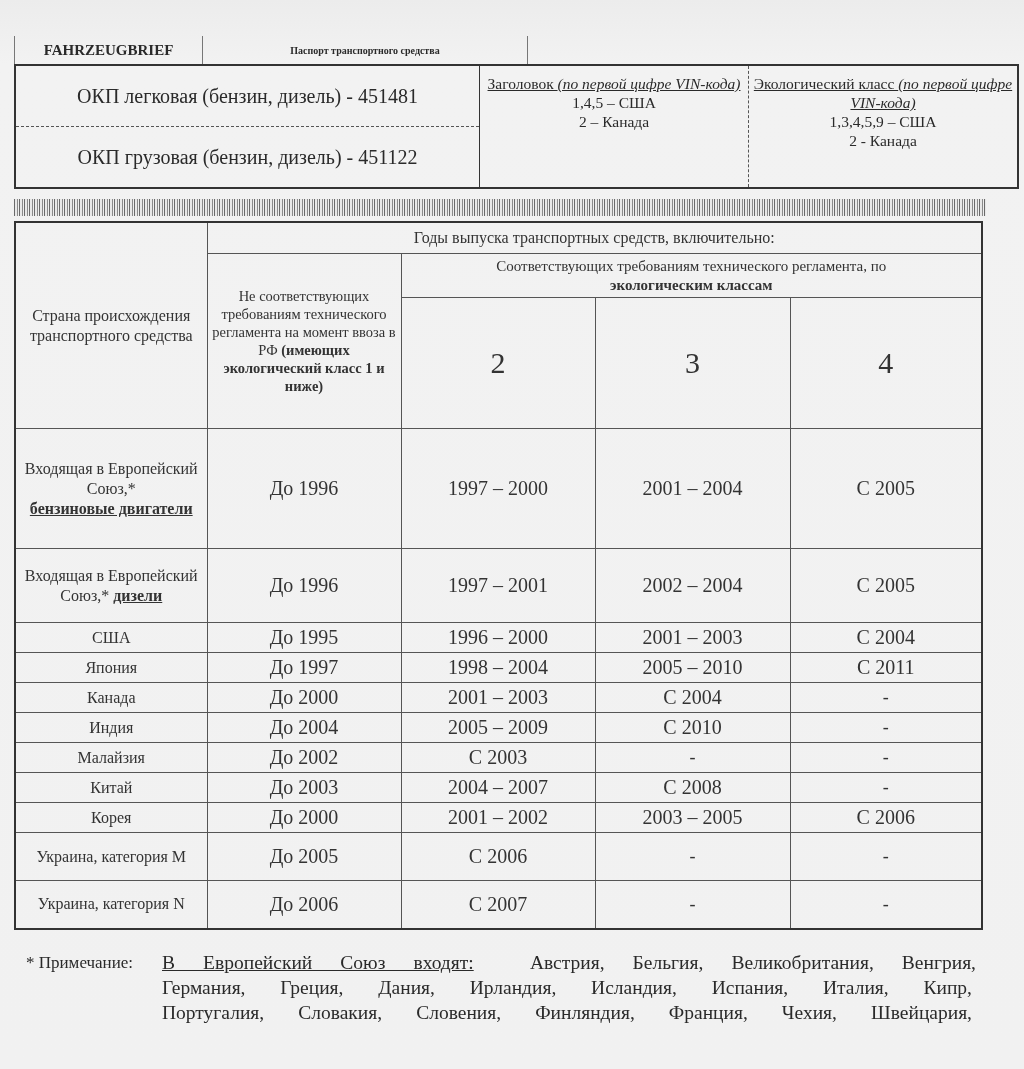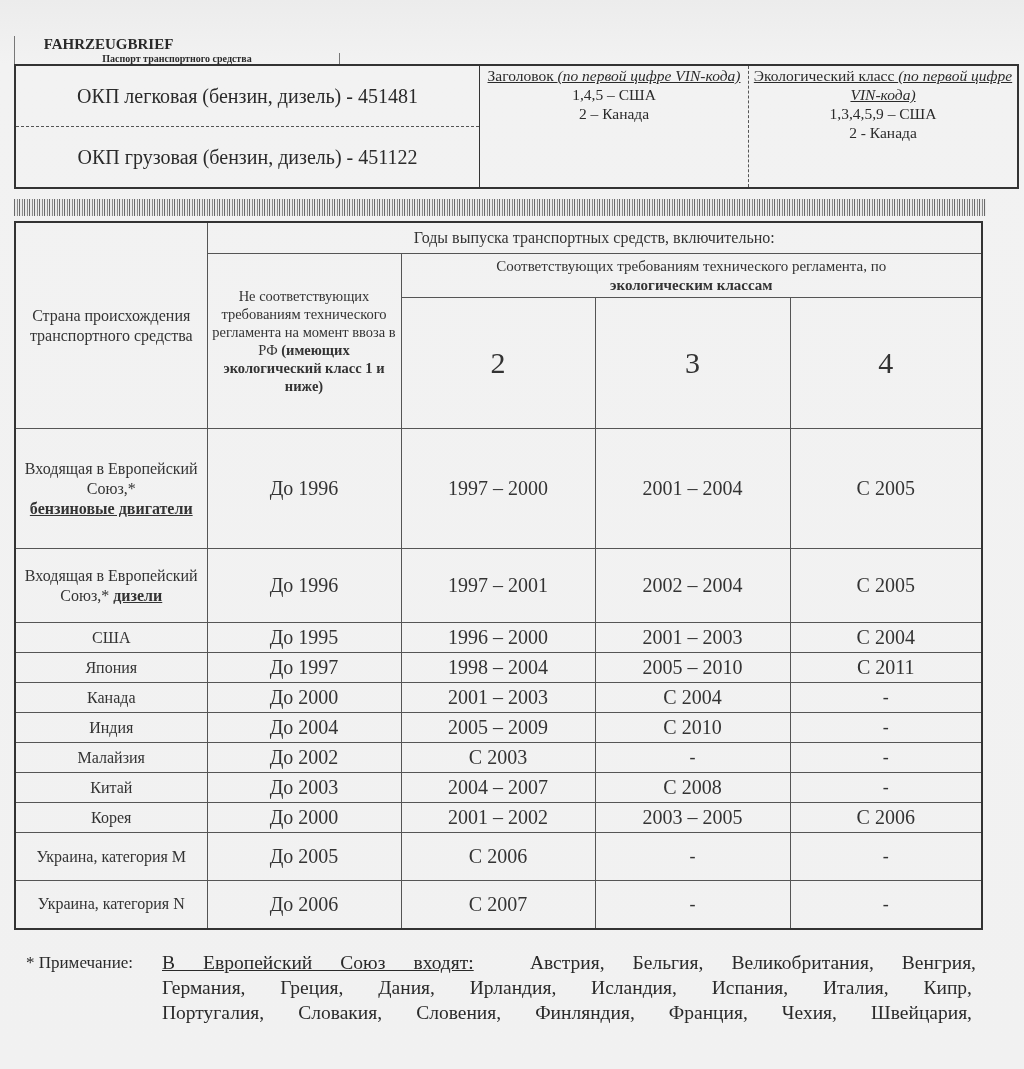--- a/index.html
+++ b/index.html
@@ -7,38 +7,38 @@
     width: 1024px; height: 1069px; overflow: hidden;
     background: #f1f1f1;
     font-family: "Liberation Serif", "DejaVu Serif", serif;
     color: #2a2a2a;
     position: relative;
   }
   .page { position: absolute; left: 0; top: 0; width: 1024px; height: 1069px;
     background: linear-gradient(180deg, #ececec 0%, #f2f2f2 6%, #f1f1f1 100%); }
 
   
-  .tabs { position: absolute; left: 14px; top: 36px; width: 829px; height: 28px; display: flex; flex-direction: column; }
+  .tabs { position: absolute; left: 14px; top: 36px; width: 829px; height: 28px; display: flex; }
   .tab { height: 28px; display: flex; align-items: center; justify-content: center;
     font-weight: bold; font-size: 15px; border-left: 1px solid #777; box-sizing: border-box; }
   .tab:last-child { border-right: 1px solid #777; }
   .tab.strike span { text-decoration: line-through; }
   .tab.t1 { width: 188px; }
   .tab.t2 { width: 202px; }
   .tab.t3 { width: 256px; }
   .tab.t4 { width: 326px; font-size: 10px; }
 
   
   .infobox { position: absolute; left: 14px; top: 64px; width: 1005px; height: 125px;
     border: 2px solid #333; box-sizing: border-box; display: flex; }
   .okp { width: 464px; border-right: 1px solid #333; box-sizing: border-box; display: flex; flex-direction: column; }
   .okp-row { flex: 1; display: flex; align-items: center; justify-content: center; font-size: 20px; }
   .okp-row.first { border-bottom: 1px dashed #555; }
   .vin { flex: 1; display: flex; }
-  .vin-col { flex: 1; text-align: center; font-size: 15.5px; line-height: 19px; padding-top: 0; }
+  .vin-col { flex: 1; text-align: center; font-size: 15.5px; line-height: 19px; padding-top: 8px; }
   .vin-col.first { border-right: 1px dashed #555; }
   .vin-title { text-decoration: underline; }
   .vin-title i { font-style: italic; }
 
   
   .barcode { position: absolute; left: 14px; top: 199px; width: 972px; height: 17px;
     background: repeating-linear-gradient(90deg, #6a6a6a 0 1px, #e8e8e8 1px 3px, #8a8a8a 3px 4px, #eeeeee 4px 5px); }
 
   
   table.main { position: absolute; left: 14px; top: 221px; width: 967px; border-collapse: collapse;

